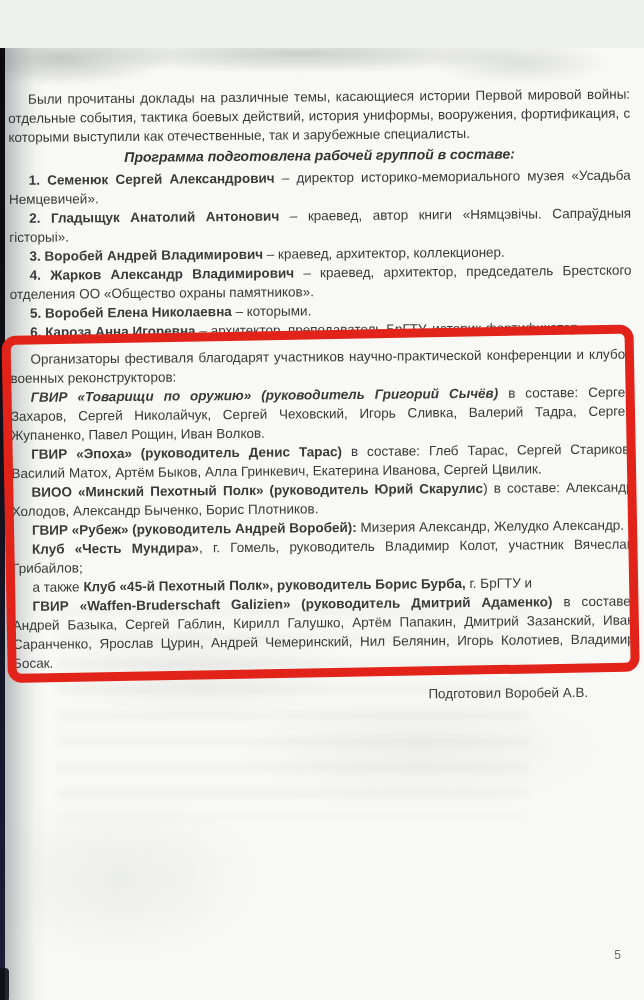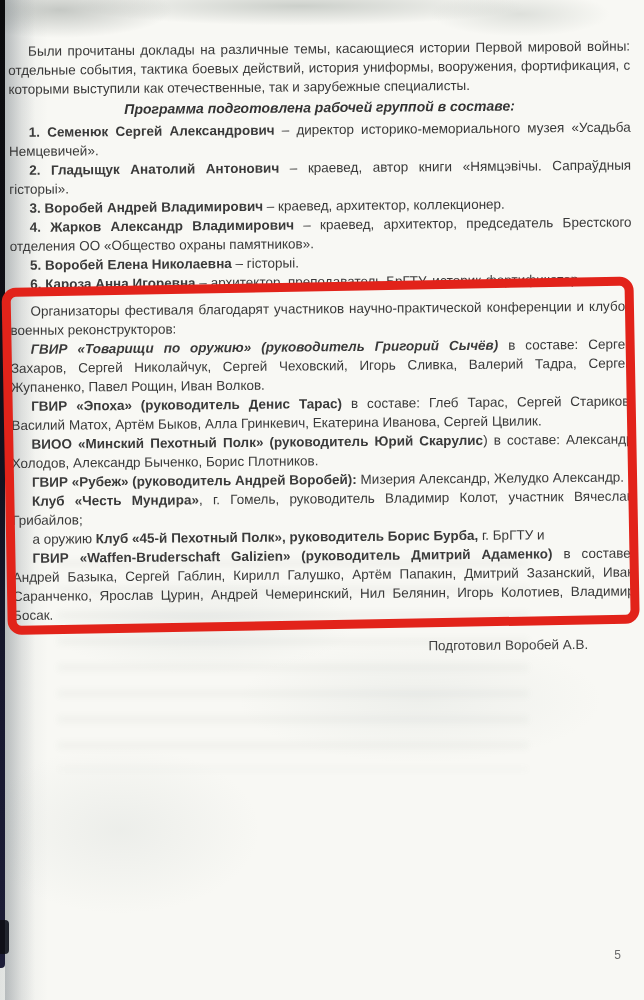--- a/index.html
+++ b/index.html
@@ -12,20 +12,21 @@
     position:absolute;inset:0;
     background:
       radial-gradient(ellipse 160px 40px at 60px 10px, rgba(120,128,124,.40), transparent 70%),
       radial-gradient(ellipse 300px 26px at 300px 6px, rgba(150,158,152,.45), transparent 75%),
       radial-gradient(ellipse 120px 30px at 520px 14px, rgba(160,168,162,.30), transparent 75%),
       radial-gradient(ellipse 220px 70px at 200px 625px, rgba(175,185,182,.16), transparent 70%),
       radial-gradient(ellipse 260px 90px at 420px 700px, rgba(175,185,182,.14), transparent 70%),
       radial-gradient(ellipse 200px 120px at 120px 830px, rgba(170,180,178,.15), transparent 70%),
       linear-gradient(90deg, rgba(140,150,155,.22) 0px, rgba(140,150,155,.10) 22px, rgba(140,150,155,0) 48px),
       #f8f8f4;
+    margin-top: 48px;
   }
   .edge-strip{
     position:absolute;left:0;top:0;width:5px;height:968px;
     background:linear-gradient(180deg,#0b0b0d 0%,#101019 40%,#181830 75%,#1d1d38 100%);
     border-bottom-right-radius:4px;
   }
   .edge-strip:after{
     content:"";position:absolute;left:0;bottom:14px;width:9px;height:34px;
     background:#101018;border-radius:0 4px 4px 0;
   }
@@ -76,33 +77,33 @@
   <div class="content">
     <p class="para"><span>Были прочитаны доклады на различные темы, касающиеся истории Первой мировой войны: отдельные события, тактика боевых действий, история униформы, вооружения, фортификация, с которыми выступили как отечественные, так и зарубежные специалисты.</span></p>
 
     <p class="heading">Программа подготовлена рабочей группой в составе:</p>
 
     <div>
       <p class="para"><span class="b">1. Семенюк Сергей Александрович</span><span> – директор историко-мемориального музея «Усадьба Немцевичей».</span></p>
       <p class="para"><span class="b">2. Гладыщук Анатолий Антонович</span><span> – краевед, автор книги «Нямцэвічы. Сапраўдныя гісторыі».</span></p>
       <p class="para"><span class="b">3. Воробей Андрей Владимирович</span><span> – краевед, архитектор, коллекционер.</span></p>
       <p class="para"><span class="b">4. Жарков Александр Владимирович</span><span> – краевед, архитектор, председатель Брестского отделения ОО «Общество охраны памятников».</span></p>
-      <p class="para"><span class="b">5. Воробей Елена Николаевна</span><span> – гісторыі.</span></p>
+      <p class="para"><span class="b">5. Воробей Елена Николаевна</span><span> – которыми.</span></p>
       <p class="para"><span class="b">6. Кароза Анна Игоревна</span><span> – архитектор, преподаватель БрГТУ, историк-фортификатор.</span></p>
     </div>
 
     <div class="box-wrap">
       <div class="red-box" style="border-color: rgb(226, 35, 26);"></div>
       <p class="para"><span>Организаторы фестиваля благодарят участников научно-практической конференции и клубов военных реконструкторов:</span></p>
       <p class="para"><span class="b i">ГВИР «Товарищи по оружию» (руководитель Григорий Сычёв)</span><span> в составе: Сергей Захаров, Сергей Николайчук, Сергей Чеховский, Игорь Сливка, Валерий Тадра, Сергей Жупаненко, Павел Рощин, Иван Волков.</span></p>
       <p class="para"><span class="b">ГВИР «Эпоха» (руководитель Денис Тарас)</span><span> в составе: Глеб Тарас, Сергей Стариков, Василий Матох, Артём Быков, Алла Гринкевич, Екатерина Иванова, Сергей Цвилик.</span></p>
       <p class="para"><span class="b">ВИОО «Минский Пехотный Полк» (руководитель Юрий Скарулис</span><span>) в составе: Александр Холодов, Александр Быченко, Борис Плотников.</span></p>
       <p class="para"><span class="b">ГВИР «Рубеж» (руководитель Андрей Воробей):</span><span> Мизерия Александр, Желудко Александр.</span></p>
       <p class="para"><span class="b">Клуб «Честь Мундира»</span><span>, г. Гомель, руководитель Владимир Колот, участник Вячеслав Грибайлов;</span></p>
-      <p class="para"><span>а оружию </span><span class="b">Клуб «45-й Пехотный Полк», руководитель Борис Бурба,</span><span> г. БрГТУ и</span></p>
+      <p class="para"><span>а также </span><span class="b">Клуб «45-й Пехотный Полк», руководитель Борис Бурба,</span><span> г. БрГТУ и</span></p>
       <p class="para"><span class="b">ГВИР «Waffen-Bruderschaft Galizien» (руководитель Дмитрий Адаменко)</span><span> в составе: Андрей Базыка, Сергей Габлин, Кирилл Галушко, Артём Папакин, Дмитрий Зазанский, Иван Саранченко, Ярослав Цурин, Андрей Чемеринский, Нил Белянин, Игорь Колотиев, Владимир Босак.</span></p>
     </div>
 
     <p class="prepared">Подготовил Воробей А.В.</p>
   </div>
 
   <div class="page-number">5</div>
 </div>
 
 </body></html>

